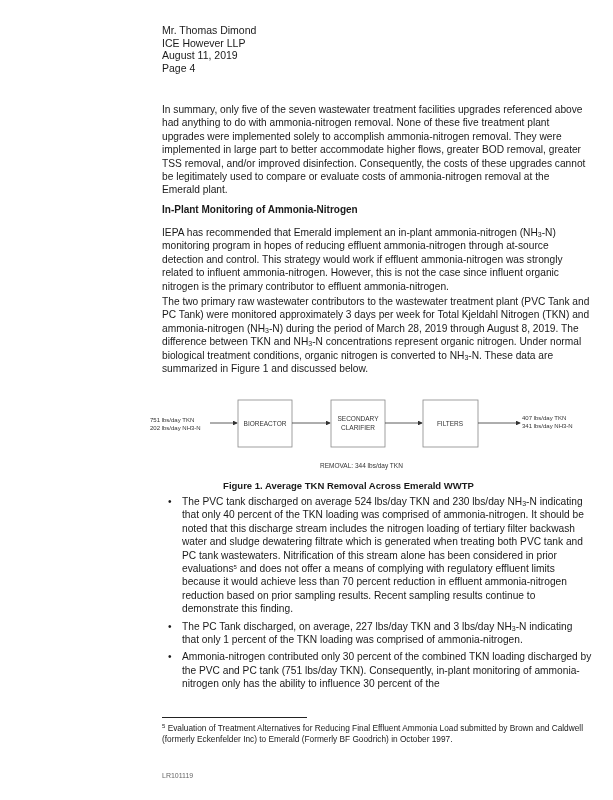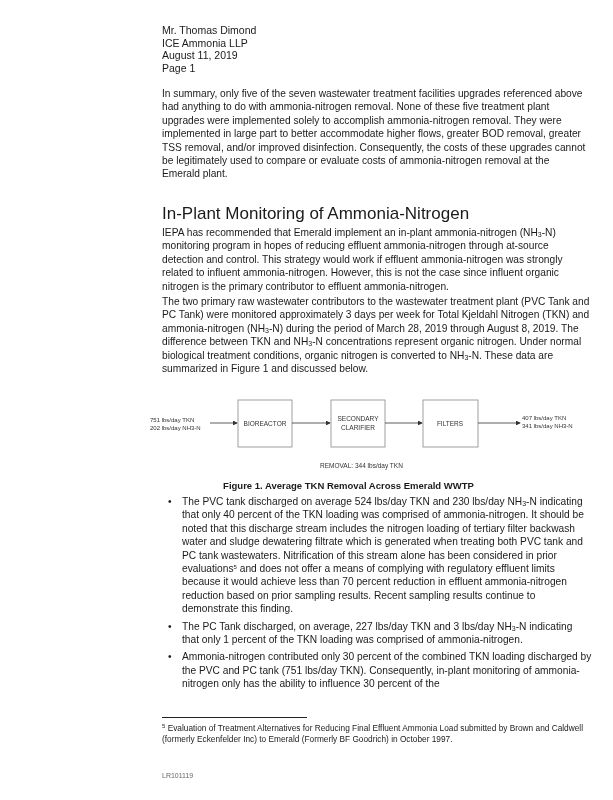--- a/index.html
+++ b/index.html
@@ -2,22 +2,22 @@
 <html><head>
 <meta charset="utf-8">
 <style>
   html, body { margin: 0; padding: 0; background: #ffffff; }
   body { width: 613px; height: 800px; position: relative; overflow: hidden;
          font-family: "Liberation Sans", sans-serif; color: #1a1a1a; }
   .page { position: absolute; left: 0; top: 0; width: 613px; height: 800px; border-radius: 29px; }
   .header { position: absolute; left: 162px; top: 24px; font-size: 10.5px; line-height: 12.5px; }
   .header div { white-space: nowrap; }
   .para { position: absolute; left: 162px; width: 428px; font-size: 10.2px; line-height: 13.4px; text-align: left; }
-  .p1 { top: 87px; }
-  .heading { position: absolute; left: 162px; top: 204px; font-size: 17px; font-weight: normal; white-space: nowrap; text-align: center; }
+  .p1 { top: 103px; }
+  .heading { position: absolute; left: 162px; top: 204px; font-size: 10px; font-weight: bold; white-space: nowrap; text-align: center; }
   .p2 { top: 226px; }
   .p3 { top: 295px; }
   sub { font-size: 7px; vertical-align: -1px; line-height: 0; }
   sup { font-size: 6px; vertical-align: 3px; line-height: 0; }
   .diagram { position: absolute; left: 150px; top: 395px; width: 460px; height: 75px; }
   .diagram svg { position: absolute; left: 0; top: 0; }
   .box-label { font-family: "Liberation Sans", sans-serif; font-size: 6.5px; fill: #333; }
   .flow-label { font-family: "Liberation Sans", sans-serif; font-size: 6px; fill: #333; }
   .removal { position: absolute; left: 320px; top: 462px; font-size: 6.5px; color: #333; white-space: nowrap; }
   .caption { position: absolute; left: 0; width: 613px; top: 480px; text-align: center; font-size: 9.5px; font-weight: bold; }
@@ -29,23 +29,23 @@
   .footnote { position: absolute; left: 162px; top: 723px; width: 430px; font-size: 8.3px; line-height: 11px; }
   .docid { position: absolute; left: 162px; top: 772px; font-size: 7px; color: #666; }
 </style>
 </head>
 <body>
 
 <div class="page">
 
   <div class="header">
     <div>Mr. Thomas Dimond</div>
-    <div>ICE Ammonia LLP</div>
+    <div>ICE However LLP</div>
     <div>August 11, 2019</div>
-    <div>Page 1</div>
+    <div>Page 4</div>
   </div>
 
   <p class="para p1" style="margin:0">In summary, only five of the seven wastewater treatment facilities upgrades referenced above had anything to do with ammonia-nitrogen removal. None of these five treatment plant upgrades were implemented solely to accomplish ammonia-nitrogen removal. They were implemented in large part to better accommodate higher flows, greater BOD removal, greater TSS removal, and/or improved disinfection. Consequently, the costs of these upgrades cannot be legitimately used to compare or evaluate costs of ammonia-nitrogen removal at the Emerald plant.</p>
 
   <div class="heading">In-Plant Monitoring of Ammonia-Nitrogen</div>
 
   <p class="para p2" style="margin:0"><span>IEPA has recommended that Emerald implement an in-plant ammonia-nitrogen (NH</span><sub>3</sub><span>-N) monitoring program in hopes of reducing effluent ammonia-nitrogen through at-source detection and control. This strategy would work if effluent ammonia-nitrogen was strongly related to influent ammonia-nitrogen. However, this is not the case since influent organic nitrogen is the primary contributor to effluent ammonia-nitrogen.</span></p>
 
   <p class="para p3" style="margin:0"><span>The two primary raw wastewater contributors to the wastewater treatment plant (PVC Tank and PC Tank) were monitored approximately 3 days per week for Total Kjeldahl Nitrogen (TKN) and ammonia-nitrogen (NH</span><sub>3</sub><span>-N) during the period of March 28, 2019 through August 8, 2019. The difference between TKN and NH</span><sub>3</sub><span>-N concentrations represent organic nitrogen. Under normal biological treatment conditions, organic nitrogen is converted to NH</span><sub>3</sub><span>-N. These data are summarized in Figure 1 and discussed below.</span></p>
 

